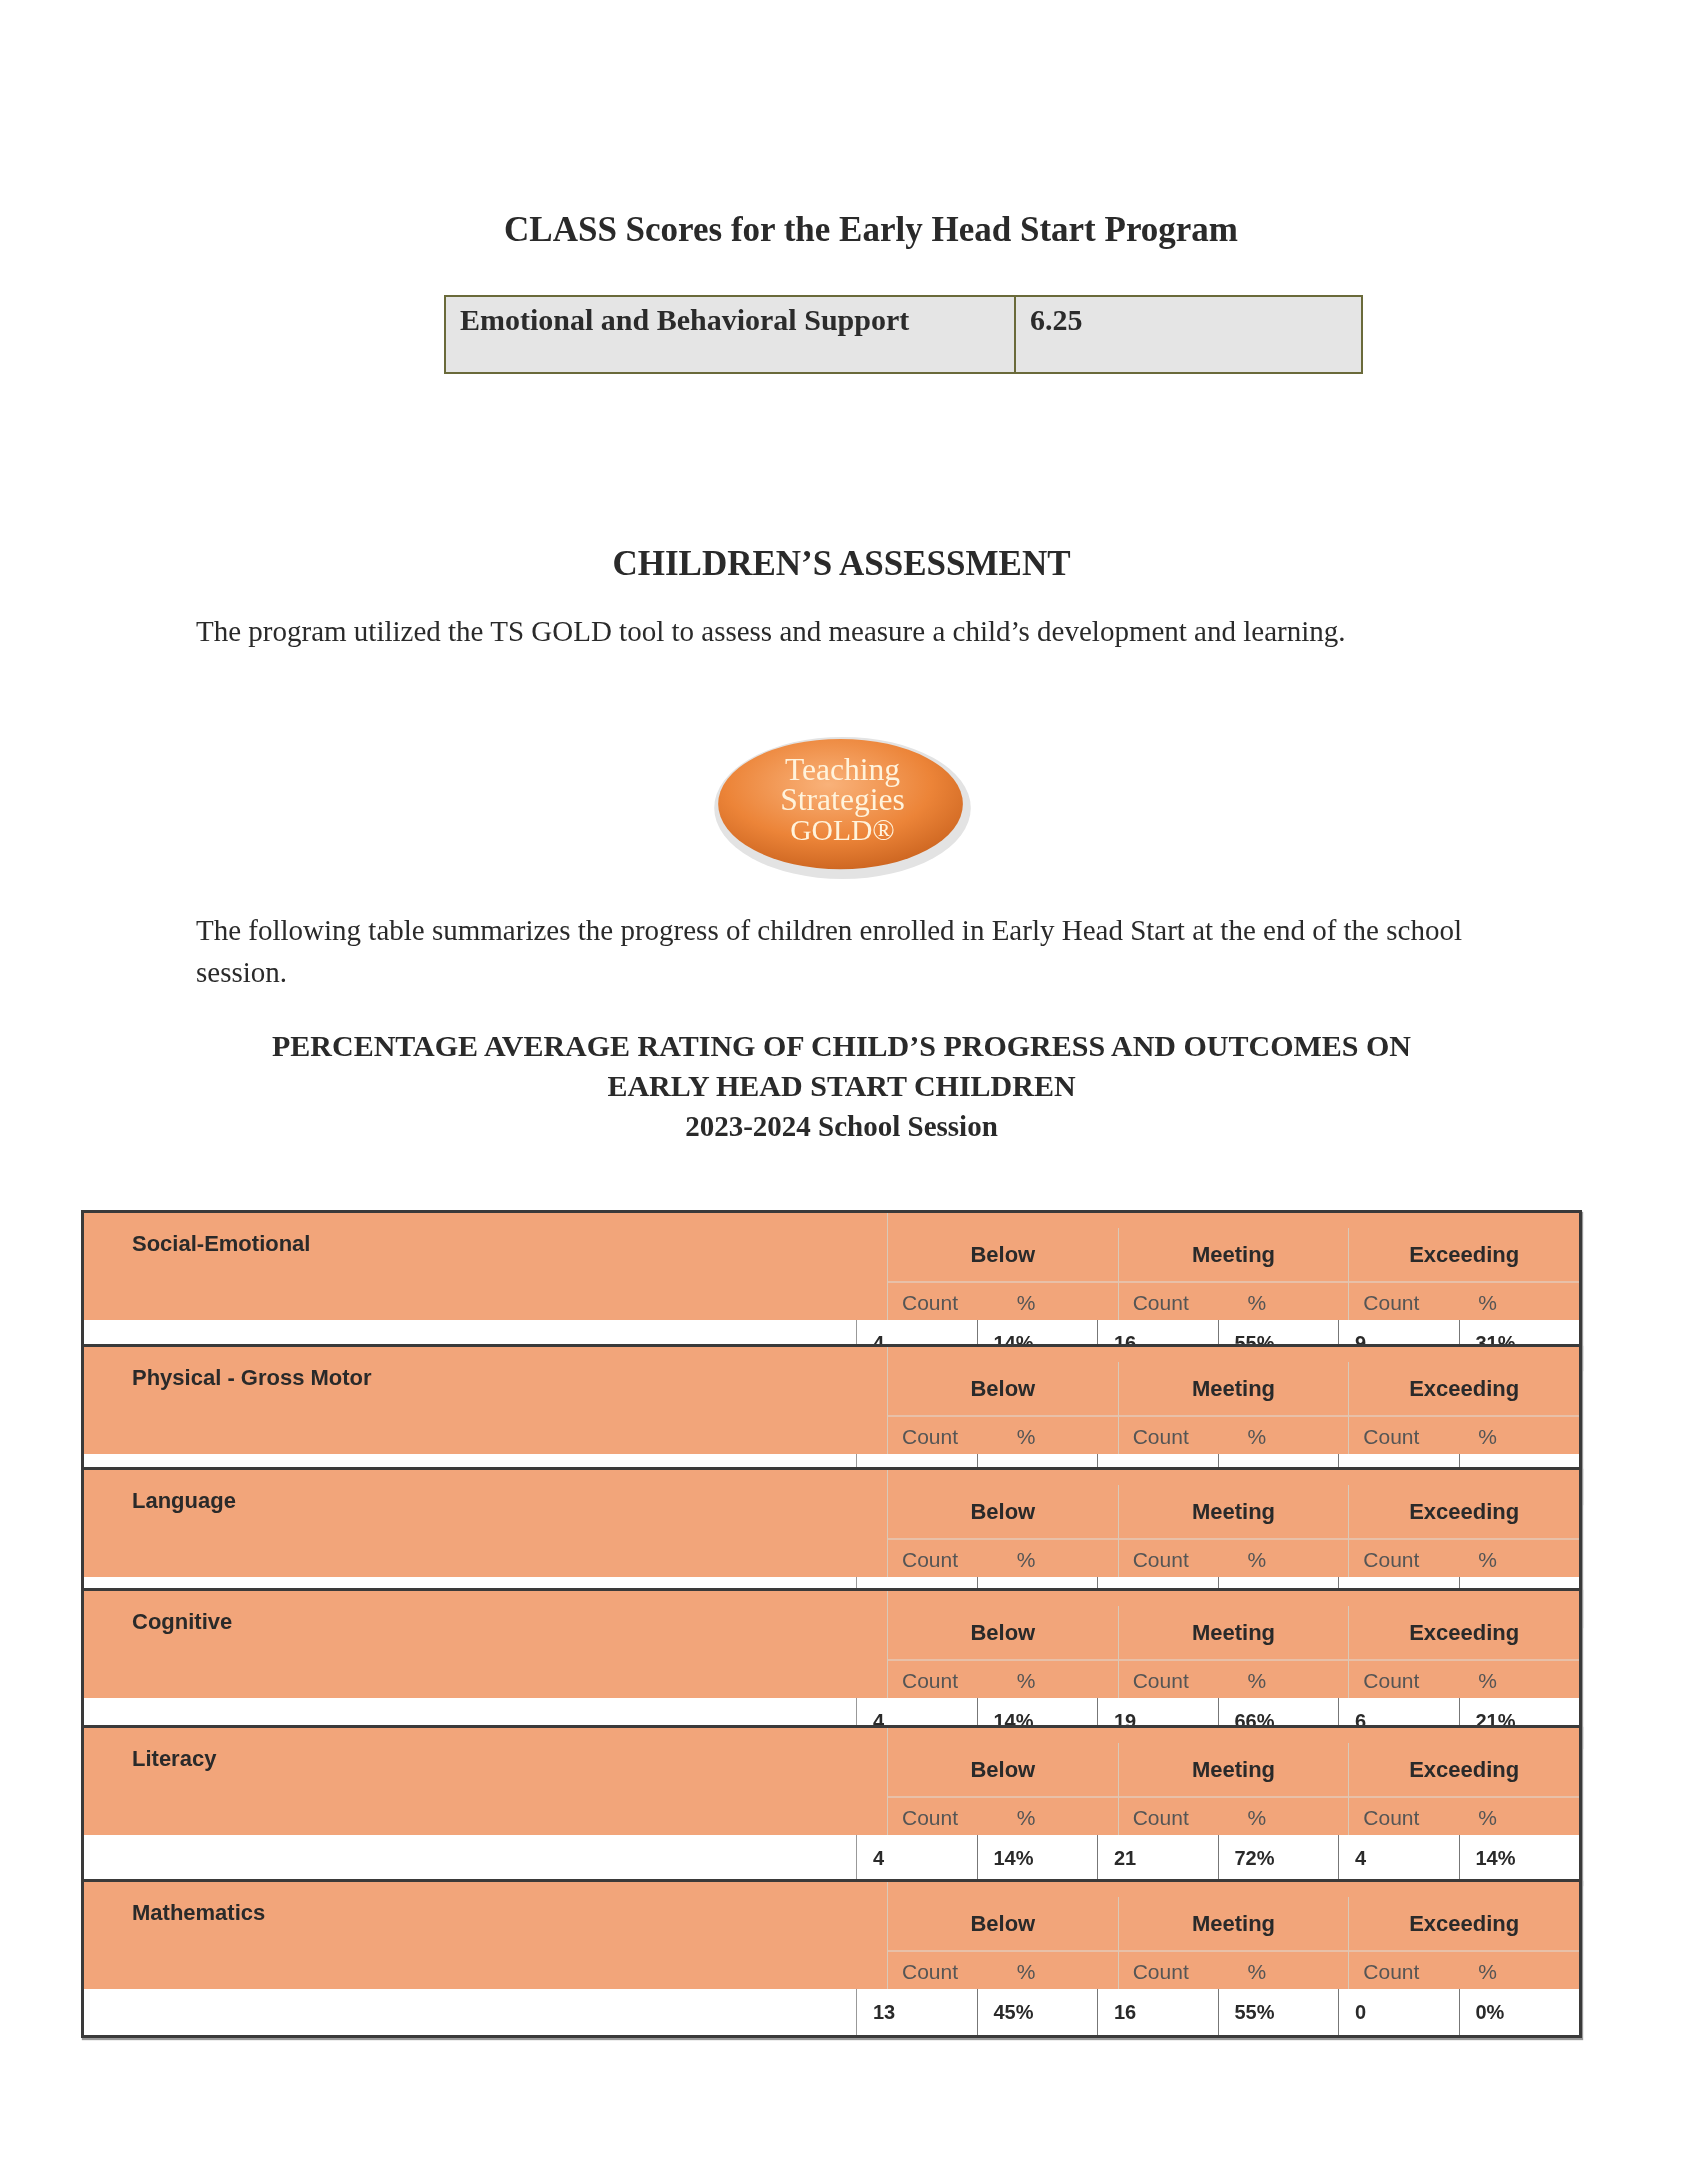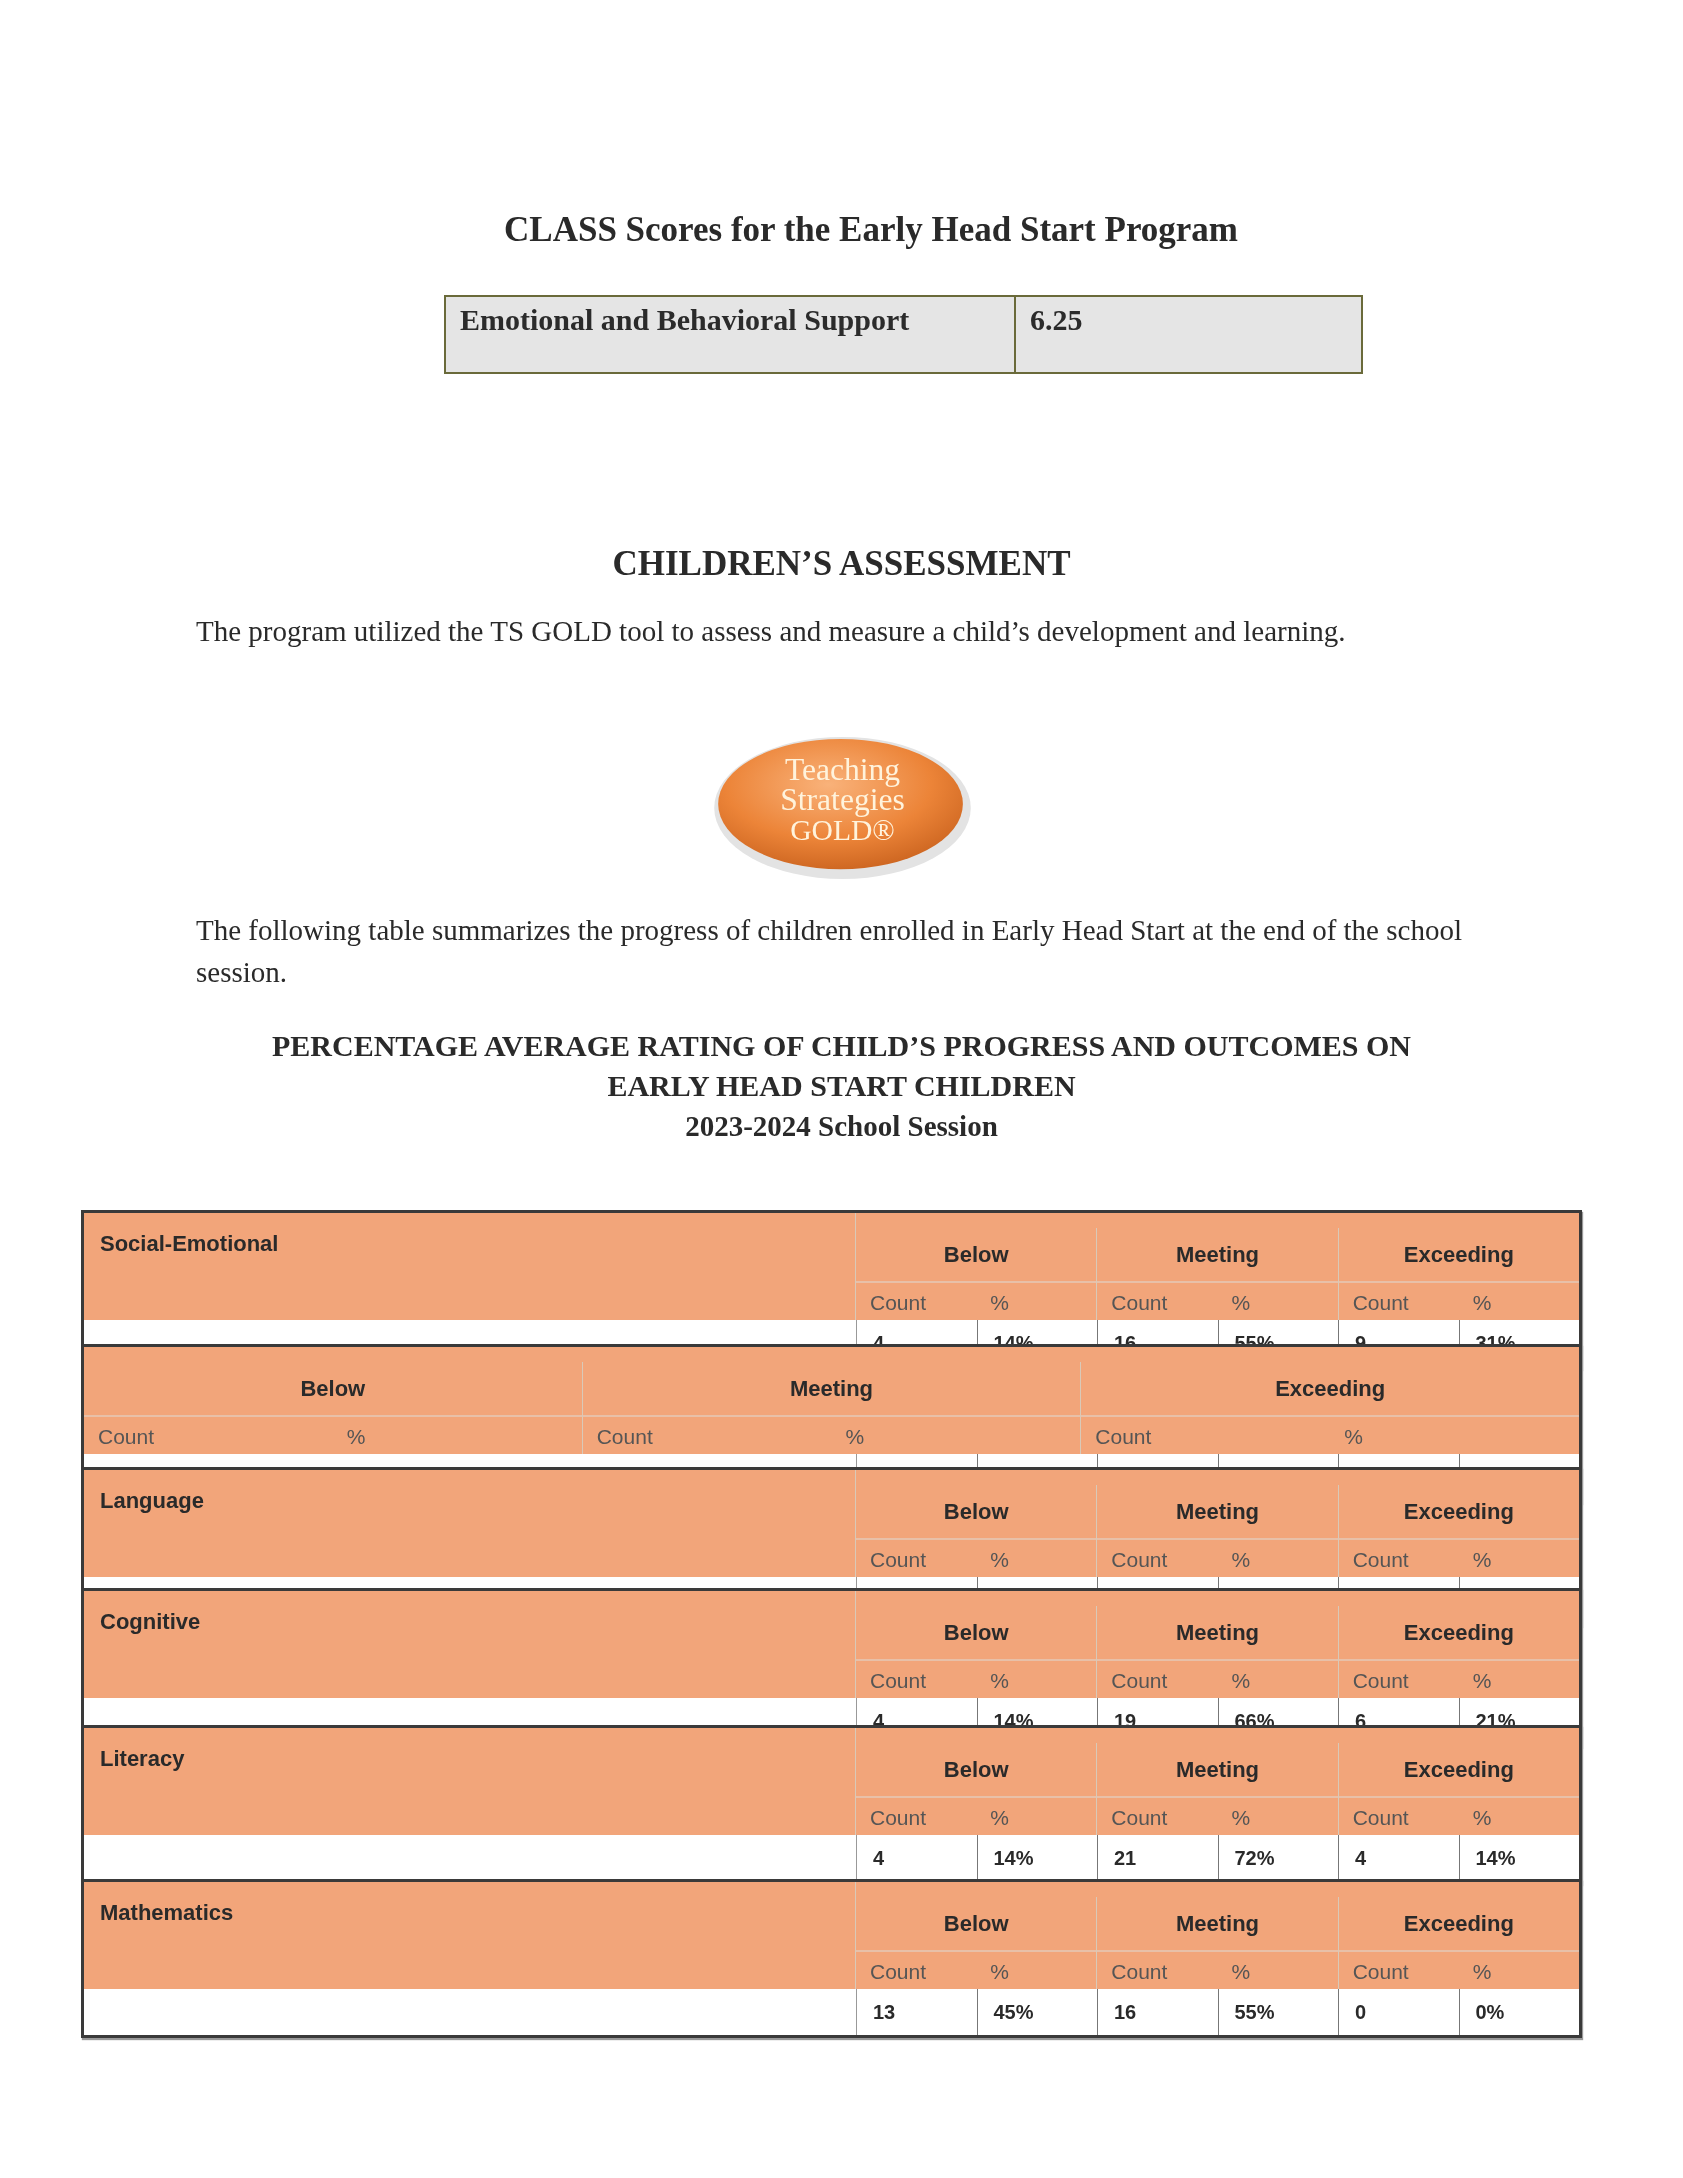--- a/index.html
+++ b/index.html
@@ -8,21 +8,21 @@
   .h-class { left:0; width:1742px; top:210px; text-align:center; font-size:35px; font-weight:bold; color:#2a2a2a; }
   .class-table { left:444px; top:295px; width:919px; border-collapse:collapse; background:#e5e5e5; }
   .class-table td { border:2px solid #6a6a3a; font-weight:bold; font-size:30px; color:#2b2b2b; vertical-align:top; padding:6px 14px 0 14px; height:69px; }
   .class-table td.val { width:317px; }
   .h-assess { left:0; width:1683px; top:533px; text-align:center; font-size:35px; font-weight:bold; color:#2a2a2a;margin-top:11px; }
   .para { left:196px; width:1287px; font-size:29px; line-height:42px; color:#2a2a2a; }
   .logo { left:711px; top:731px; width:263px; height:150px; }
   .h-pct { left:188px; width:1307px; top:1026px; text-align:center; font-size:30px; font-weight:bold; line-height:40px; color:#2a2a2a; }
   .domain-table { position:absolute; left:81px; width:1495px; border:3px solid #3a3a3a; box-shadow:1px 2px 1px #999; font-family:"Liberation Sans", sans-serif; }
   .dt-head { display:flex; background:#f2a57a; height:107px; }
-  .dt-name { width:772px; padding:18px 16px 0 16px; font-size:22px; font-weight:bold; color:#2a2a2a; border-right:1px solid #d9c9b8; box-sizing:border-box; }
+  .dt-name { width:772px; padding:18px 16px 0 16px; font-size:22px; font-weight:bold; color:#2a2a2a; border-right:1px solid #d9c9b8; box-sizing:border-box;margin-left:32px; }
   .dt-groups { flex:1; display:flex;margin-top:15px; }
   .dt-group { flex:1; border-right:1px solid #d9c9b8; display:flex; flex-direction:column; }
   .dt-group:last-child { border-right:none; }
   .dt-group-label { height:53px; display:flex; align-items:center; justify-content:center; font-size:22px; font-weight:bold; color:#2a2a2a; border-bottom:2px solid #e8c0a8; }
   .dt-sub { flex:1; display:flex;justify-content:center; }
   .dt-sub span { flex:1; padding:8px 0 0 14px; font-size:21px; color:#555; }
   .dt-body { display:flex; height:46px; background:#fff; }
   .dt-body .blank { width:772px; border-right:1px solid #999; }
   .dt-body .cells { flex:1; display:flex; }
   .dt-body .cell { flex:1; border-right:1px solid #777; font-size:20px; font-weight:bold; color:#2a2a2a; padding:12px 0 0 16px; box-sizing:border-box; }
@@ -103,20 +103,21 @@
           <div class="cell">14%</div>
           <div class="cell">16</div>
           <div class="cell">55%</div>
           <div class="cell">9</div>
           <div class="cell">31%</div>
         </div>
       </div>
     </div>
     <div class="domain-table" style="top: 1344px;">
       <div class="dt-head">
+        <div class="dt-name">Physical - Gross Motor</div>
         <div class="dt-groups">
           <div class="dt-group">
         <div class="dt-group-label">Below</div>
         <div class="dt-sub">
           <span>Count</span>
           <span>%</span>
         </div>
           </div>
           <div class="dt-group">
         <div class="dt-group-label">Meeting</div>

